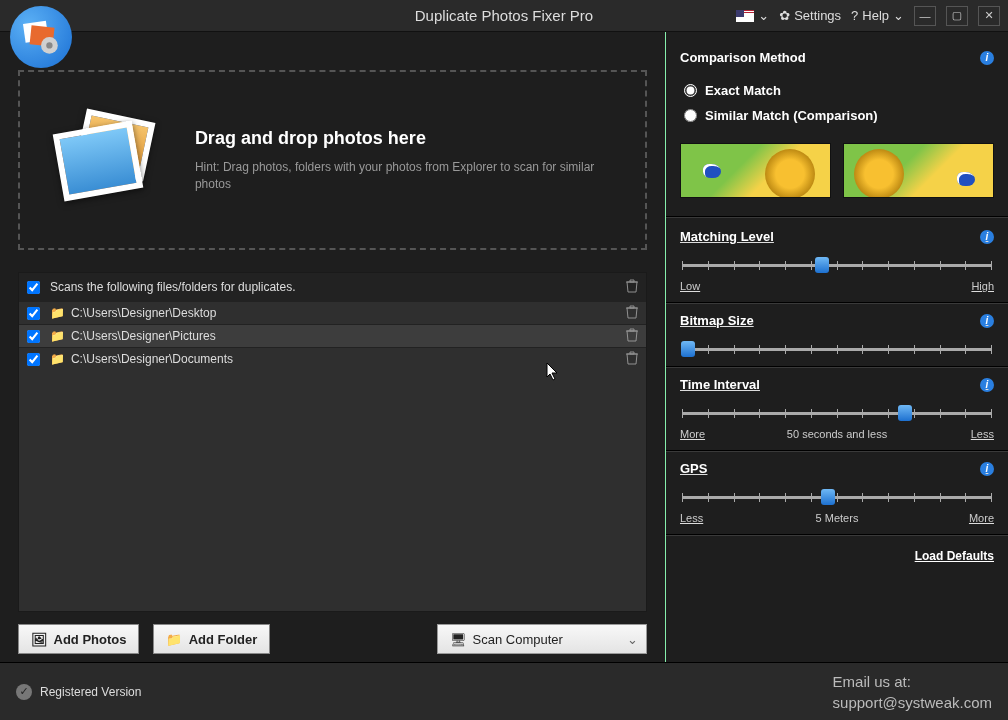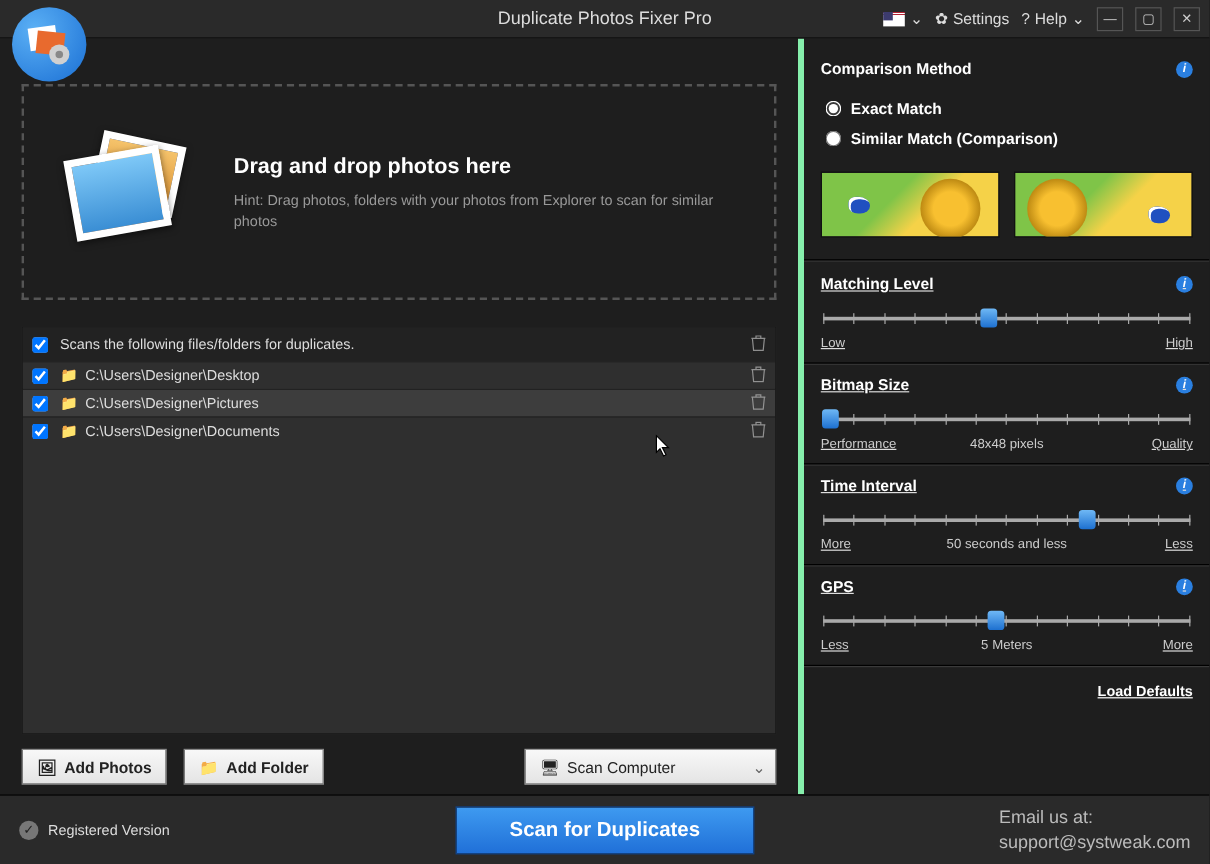--- a/index.html
+++ b/index.html
@@ -142,21 +142,21 @@
   font-size: 13px;
   font-weight: 600;
   color: #222;
   cursor: pointer;
 }
 .button-row .spacer { flex: 1; }
 .btn.dropdown { width: 210px; justify-content: flex-start; font-weight: normal; border: 1px solid #999; position: relative; }
 .btn.dropdown::after { content: '⌄'; position: absolute; right: 8px; color: #666; }
 .right-pane {
   flex: 1;
-  border-left: 5px solid #86efac;
+  border-left: 1px solid #86efac;
   padding: 18px 14px 8px 14px;
   display: flex;
   flex-direction: column;
   gap: 6px;
   overflow: hidden;
 }
 .section-title {
   display: flex;
   align-items: center;
   font-weight: 600;
@@ -419,27 +419,20 @@
               <span></span>
               <span></span>
               <span></span>
               <span></span>
               <span></span>
               <span></span>
               <span></span>
             </div>
             <div class="thumb" style="left:2%"></div>
           </div>
-          <div class="slider-labels-wrap">
-            <div class="slider-labels">
-              <span>Performance</span>
-              <span class="center">48x48 pixels</span>
-              <span>Quality</span>
-            </div>
-          </div>
           <div class="divider" style="margin-top:8px"></div>
         </div>
         <div class="slider-block">
           <div class="section-title">
             <span>Time Interval</span>
             <span class="spacer"></span>
             <span class="info-icon">i</span>
           </div>
           <div class="slider-rail">
             <div class="track"></div>
@@ -507,21 +500,20 @@
 
     <div class="load-defaults">Load Defaults</div>
   </div>
 </div>
 
 <div class="footer">
   <div class="registered">
     <span class="check-circle">✓</span>
     <span>Registered Version</span>
   </div>
-  <button class="scan-btn">Scan for Duplicates</button>
   <div class="support">
     <div>Email us at:</div>
     <div>support@systweak.com</div>
   </div>
 </div>
 
 <svg class="cursor-arrow" viewBox="0 0 14 20">
     <path d="M1 1 L1 15 L4 12 L7 18 L9 17 L6 11 L11 11 Z" fill="#fff" stroke="#000"></path>
   </svg>
 

